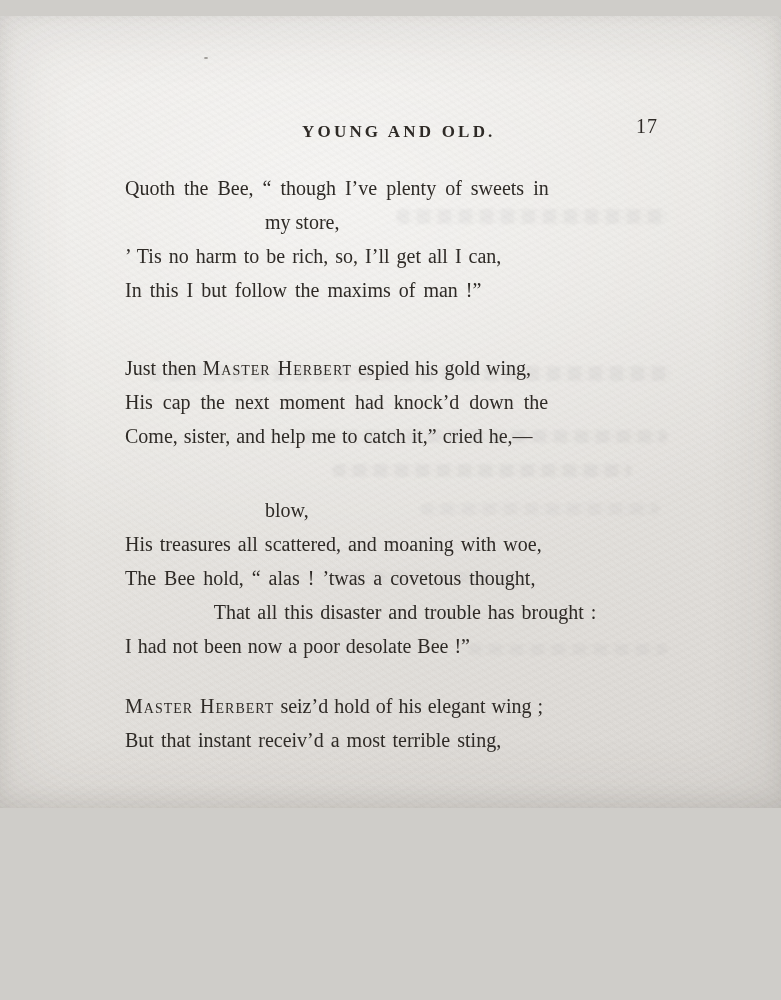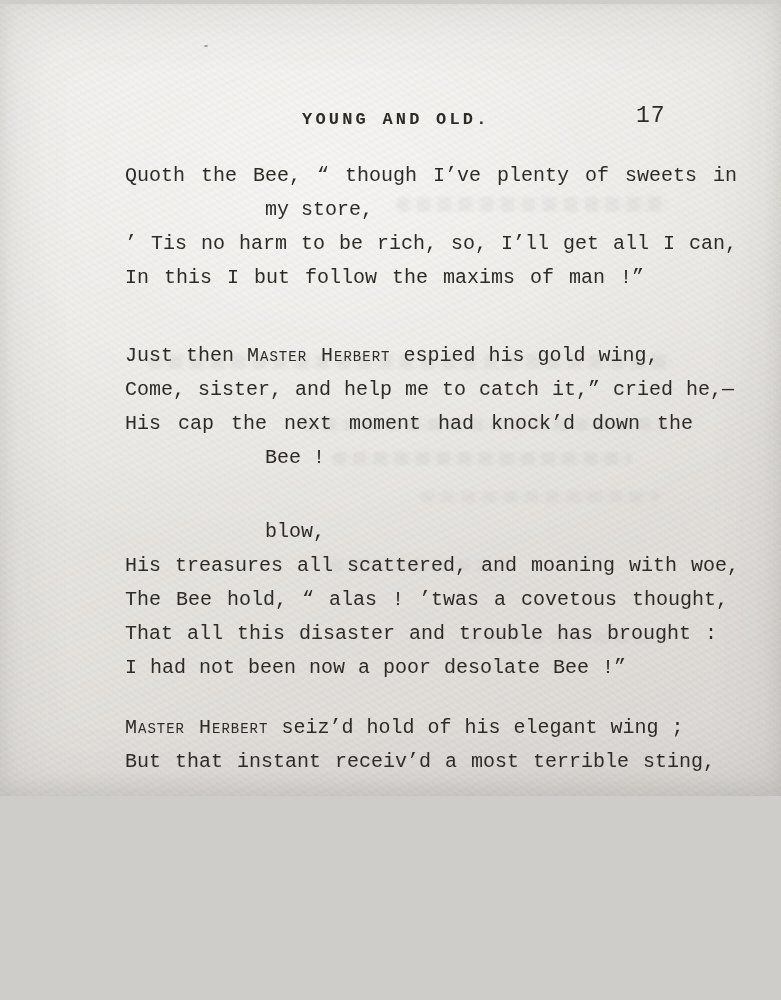--- a/index.html
+++ b/index.html
@@ -6,24 +6,24 @@
     --paper: #e7e5e1;
     --ink: #2e2a26;
     --pencil: #8f8c86;
   }
   * { box-sizing: border-box; }
   html, body { margin: 0; padding: 0; background: #cfcdc9; }
   .page {
     position: relative;
     width: 781px;
     height: 792px;
-    margin: 4px auto;
+    margin: 16px auto;
     overflow: hidden;
     color: var(--ink);
-    font-family: Liberation Mono, monospace;
+    font-family: Liberation Serif, serif;
     background:
       radial-gradient(ellipse 900px 600px at 42% 22%, rgba(255,255,255,0.55), rgba(255,255,255,0) 65%),
       linear-gradient(158deg, #edebe8 0%, #e8e6e2 42%, #dfdcd8 78%, #d9d6d2 100%);
     box-shadow: inset 0 0 70px rgba(88,82,74,0.16), inset 0 -6px 18px rgba(80,74,66,0.10);
   }
   
   .grain {
     position: absolute; inset: 0; pointer-events: none;
     background:
       repeating-linear-gradient(37deg, rgba(120,115,108,0.022) 0 2px, rgba(255,255,255,0.02) 2px 5px),
@@ -35,21 +35,21 @@
     left: 302px;
     font-size: 17px;
     font-weight: bold;
     letter-spacing: 3.2px;
     white-space: nowrap;
   }
   .page-number {
     position: absolute;
     top: 99px;
     left: 636px;
-    font-size: 23px;
+    font-size: 20px;
     letter-spacing: 1px;
   }
   .poem {
     position: absolute;
     top: 155px;
     left: 125px;
     width: 560px;
     font-size: 20px;
     line-height: 34px;
   }
@@ -129,23 +129,22 @@
 
   <div class="poem" id="poem">
       <div class="stanza">
         <div class="line" style="word-spacing: 4px;"><span>Quoth the Bee, “ though I’ve plenty of sweets in</span></div>
         <div class="line" style="margin-left: 140px;"><span>my store,</span></div>
         <div class="line" style="word-spacing: 2px;"><span>’ Tis no harm to be rich, so, I’ll get all I can,</span></div>
         <div class="line" style="word-spacing: 3px;"><span>In this I but follow the maxims of man !”</span></div>
       </div>
       <div class="stanza">
         <div class="line" style="word-spacing: 1px;"><span>Just then </span><span class="sc">Master Herbert</span><span> espied his gold wing,</span></div>
+        <div class="line" style="word-spacing: 5px;"><span>His cap the next moment had knock’d down the</span></div>
         <div class="line" style="word-spacing: 1px;"><span>Come, sister, and help me to catch it,” cried he,—</span></div>
-        <div class="line" style="word-spacing: 5px;"><span>His cap the next moment had knock’d down the</span></div>
-        <div class="line" style="margin-left: 140px;"><span>Bee !</span></div>
       </div>
       <div class="stanza">
         <div class="line" style="margin-left: 140px;"><span>blow,</span></div>
         <div class="line" style="word-spacing: 2px;"><span>His treasures all scattered, and moaning with woe,</span></div>
         <div class="line" style="word-spacing: 3px;"><span>The Bee hold, “ alas ! ’twas a covetous thought,</span></div>
         <div class="line" style="word-spacing: 2px; text-align: center;"><span>That all this disaster and trouble has brought :</span></div>
         <div class="line" style="word-spacing: 1px;"><span>I had not been now a poor desolate Bee !”</span></div>
       </div>
       <div class="stanza">
         <div class="line" style="word-spacing: 1px;"><span class="sc">Master Herbert</span><span> seiz’d hold of his elegant wing ;</span></div>

